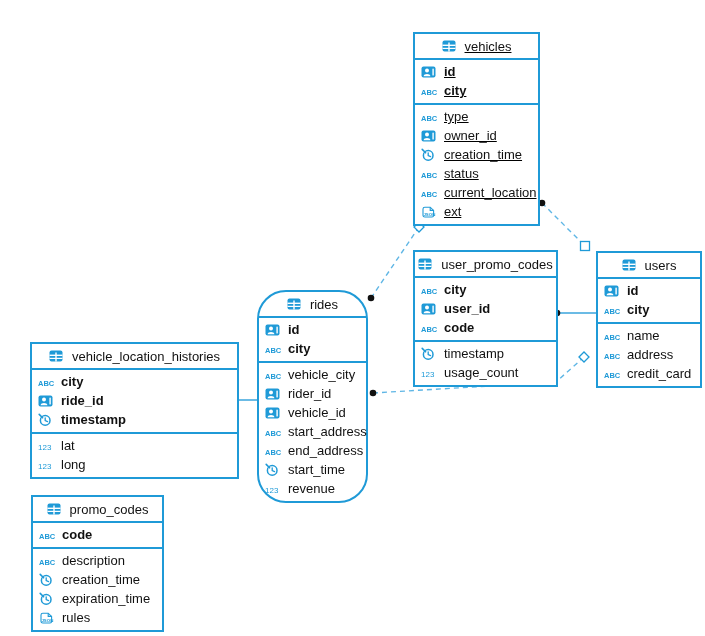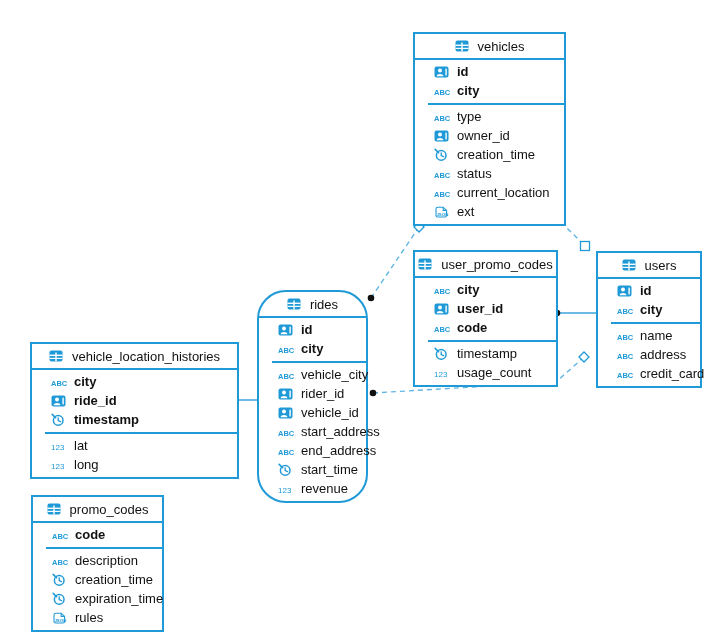--- a/index.html
+++ b/index.html
@@ -27,21 +27,21 @@
   }
   .table-header{
     height:24px;
     display:flex;align-items:center;justify-content:center;gap:5px;
     border-bottom:2px solid var(--accent);
   }
   .table-title{
     font-size:13px;color:var(--text);font-weight:400;
     white-space:nowrap;
   }
-  .section{padding:2px 0 3px 0;margin-left:13px;}
+  .section{padding:2px 0 3px 0;}
   .section.pk{border-bottom:2px solid var(--accent);}
   .col-row{
     display:flex;align-items:center;gap:5px;
     height:19px;padding:0 8px 0 6px;
     font-size:13px;color:var(--text);
     white-space:nowrap;
   }
   .col-row.pk-row .col-label{font-weight:bold;}
   .cell-icon{
     width:18px;min-width:18px;height:14px;
@@ -72,21 +72,21 @@
         <polyline points="373,393 556,382 584,357" fill="none" stroke="#5fb6e5" stroke-width="1.4" stroke-dasharray="5 4"></polyline>
         <circle cx="373" cy="393" r="3.3" fill="#111111"></circle>
         <path d="M 579 357 L 584 352 L 589 357 L 584 362 Z" fill="#ffffff" stroke="#1f9ad7" stroke-width="1.3"></path>
       </g>
       <g>
         <polyline points="216,400 258,400" fill="none" stroke="#3aa5dc" stroke-width="1.6"></polyline>
         <circle cx="216" cy="400" r="3.3" fill="#111111"></circle>
       </g>
     </svg>
   <div id="tables">
-      <div class="table-card" style="left: 413px; top: 32px; width: 153px;">
+      <div class="table-card" style="left: 413px; top: 32px; width: 127px; text-decoration: underline;">
         <div class="table-header">
           <span class="cell-icon">
             <svg width="14" height="14" viewBox="0 0 14 14">
               <rect x="0.5" y="1.5" width="13" height="11" rx="2" fill="#1f9ad7"></rect>
               <line x1="0.5" y1="6.3" x2="13.5" y2="6.3" stroke="#fff" stroke-width="1.4"></line>
               <line x1="0.5" y1="9.4" x2="13.5" y2="9.4" stroke="#fff" stroke-width="1.2"></line>
               <line x1="7" y1="3.6" x2="7" y2="12.5" stroke="#fff" stroke-width="1.4"></line>
             </svg>
           </span>
           <span class="table-title">vehicles</span>

